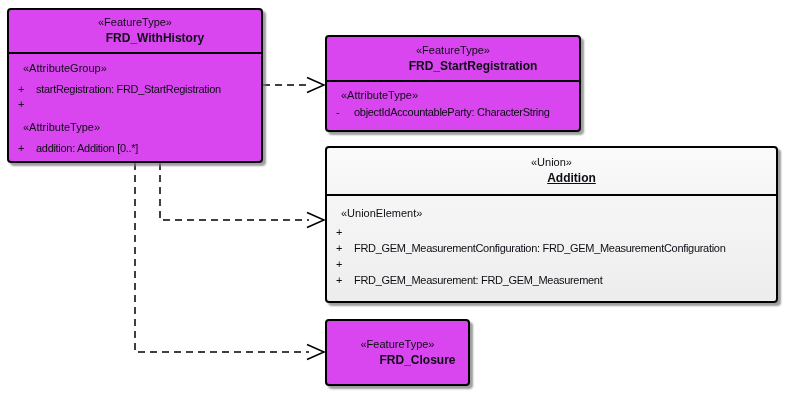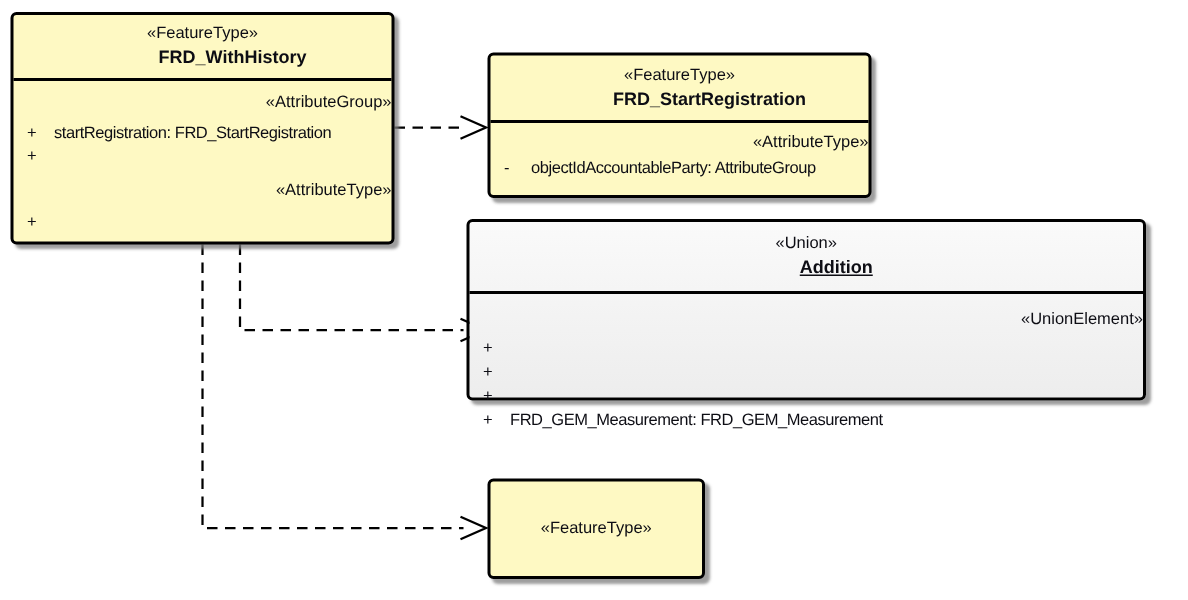--- a/index.html
+++ b/index.html
@@ -11,34 +11,34 @@
     color:#0d0d14;
     overflow:hidden;
   }
   .uml-box{
     position:absolute;
     box-sizing:border-box;
     border:2px solid #000000;
     border-radius:4px;
     box-shadow:3px 3px 2px rgba(125,125,125,0.75);
   }
-  .feature-fill{ background:#fef9c3; }
+  .feature-fill{ background:#d946ef; }
   .union-fill{ background:linear-gradient(180deg,#fafafa 0%,#ededed 100%); }
   .title{
     display:flex;flex-direction:column;
     align-items:center;justify-content:center;
     box-sizing:border-box;
     border-bottom:2px solid #000000;
   }
   .title.no-sep{ border-bottom:none; height:100%; }
   .stereotype{ font-size:11px; line-height:15px; }
   .cls-name{ font-size:12px; font-weight:bold; line-height:17px;padding-left:40px; }
   .cls-name.underline{ text-decoration:underline; }
   .body{ padding-top:7px; }
-  .sec-heading{ font-size:11px; line-height:15px; margin:0 0 6px 14px;text-align:right; }
+  .sec-heading{ font-size:11px; line-height:15px; margin:0 0 6px 14px; }
   .sec-heading.gap-above{ margin-top:8px; }
   .member{
     display:flex; font-size:11px; line-height:15px;
     letter-spacing:-0.3px; white-space:nowrap;
   }
   .vis{ flex:0 0 18px; padding-left:9px; letter-spacing:0; }
   .union-fill .body{ padding-top:10px; }
   .union-fill .sec-heading{ margin-bottom:3px; }
   .union-fill .member{ line-height:16px; }
   .overlay{
@@ -74,60 +74,63 @@
       <div class="member">
         <span class="vis">+</span>
         <span>startRegistration: FRD_StartRegistration</span>
       </div>
       <div class="member">
         <span class="vis">+</span>
       </div>
       <div class="sec-heading gap-above">«AttributeType»</div>
       <div class="member">
         <span class="vis">+</span>
+        <span>addition: Addition [0..*]</span>
       </div>
     </div>
   </div>
 
   <div class="uml-box feature-fill" style="left:325px;top:35px;width:256px;height:97px;">
     <div class="title" style="height:45px;">
       <div class="stereotype">«FeatureType»</div>
       <div class="cls-name">FRD_StartRegistration</div>
     </div>
     <div class="body" style="padding-top:6px;">
       <div class="sec-heading" style="margin-bottom:2px;">«AttributeType»</div>
       <div class="member">
         <span class="vis">-</span>
-        <span>objectIdAccountableParty: AttributeGroup</span>
+        <span>objectIdAccountableParty: CharacterString</span>
       </div>
     </div>
   </div>
 
-  <div class="uml-box union-fill" style="left:311px;top:146px;width:453px;height:121px;">
+  <div class="uml-box union-fill" style="left:325px;top:146px;width:453px;height:157px;">
     <div class="title" style="height:48px;">
       <div class="stereotype">«Union»</div>
       <div class="cls-name underline">Addition</div>
     </div>
     <div class="body">
       <div class="sec-heading">«UnionElement»</div>
       <div class="member">
         <span class="vis">+</span>
       </div>
       <div class="member">
         <span class="vis">+</span>
+        <span>FRD_GEM_MeasurementConfiguration: FRD_GEM_MeasurementConfiguration</span>
       </div>
       <div class="member">
         <span class="vis">+</span>
       </div>
       <div class="member">
         <span class="vis">+</span>
         <span>FRD_GEM_Measurement: FRD_GEM_Measurement</span>
       </div>
     </div>
   </div>
 
   <div class="uml-box feature-fill" style="left:325px;top:319px;width:145px;height:67px;">
     <div class="title no-sep">
       <div class="stereotype">«FeatureType»</div>
+      <div class="cls-name">FRD_Closure</div>
     </div>
   </div>
 
 </div>
 
 </body></html>

